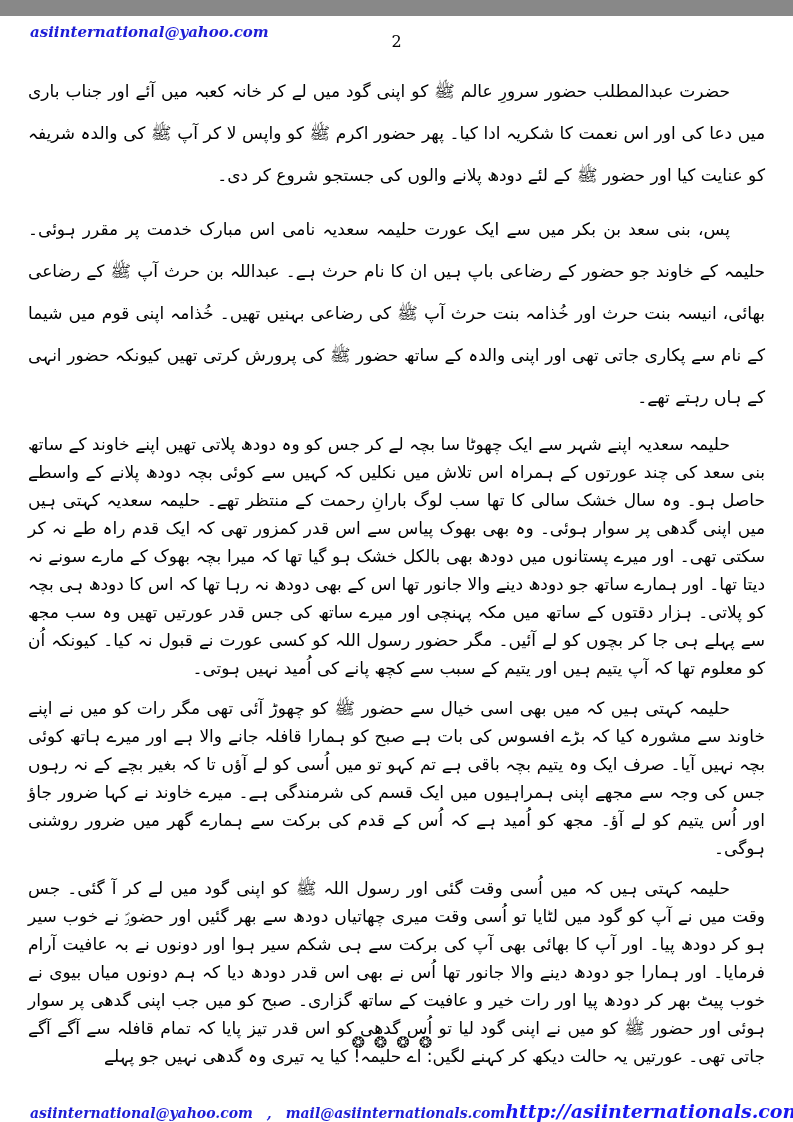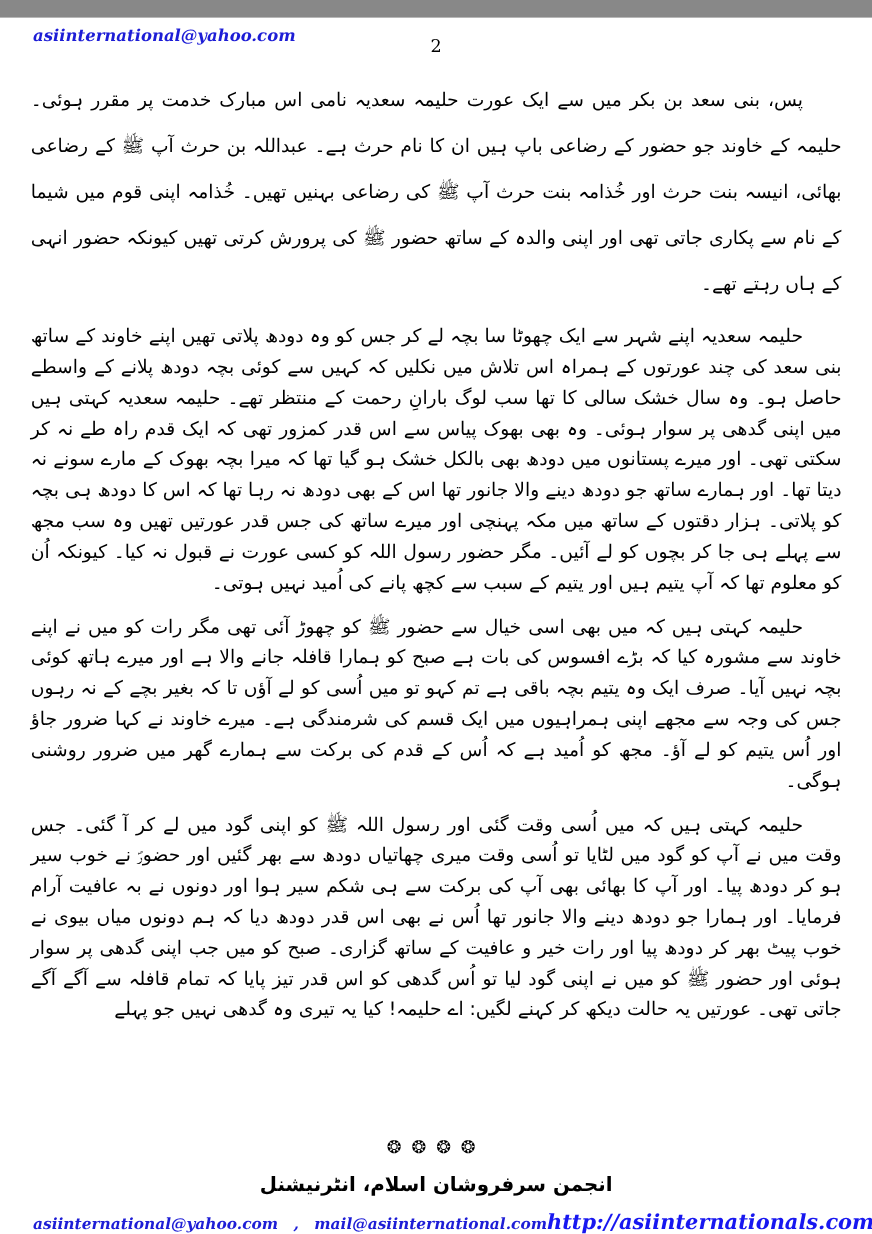--- a/index.html
+++ b/index.html
@@ -53,33 +53,33 @@
 <body>
 
 <div class="page">
 
   <div class="header">
     <span class="header-email">asiinternational@yahoo.com</span>
     <div class="page-number">2</div>
   </div>
 
   <div class="body-text">
+    <p class="urdu loose">حضرت عبدالمطلب حضور سرورِ عالم ﷺ کو اپنی گود میں لے کر خانہ کعبہ میں آئے اور جناب باری میں دعا کی اور اس نعمت کا شکریہ ادا کیا۔ پھر حضور اکرم ﷺ کو واپس لا کر آپ ﷺ کی والدہ شریفہ کو عنایت کیا اور حضور ﷺ کے لئے دودھ پلانے والوں کی جستجو شروع کر دی۔</p>
     <p class="urdu loose">پس، بنی سعد بن بکر میں سے ایک عورت حلیمہ سعدیہ نامی اس مبارک خدمت پر مقرر ہوئی۔ حلیمہ کے خاوند جو حضور کے رضاعی باپ ہیں ان کا نام حرث ہے۔ عبداللہ بن حرث آپ ﷺ کے رضاعی بھائی، انیسہ بنت حرث اور خُذامہ بنت حرث آپ ﷺ کی رضاعی بہنیں تھیں۔ خُذامہ اپنی قوم میں شیما کے نام سے پکاری جاتی تھی اور اپنی والدہ کے ساتھ حضور ﷺ کی پرورش کرتی تھیں کیونکہ حضور انہی کے ہاں رہتے تھے۔</p>
     <p class="urdu tight">حلیمہ سعدیہ اپنے شہر سے ایک چھوٹا سا بچہ لے کر جس کو وہ دودھ پلاتی تھیں اپنے خاوند کے ساتھ بنی سعد کی چند عورتوں کے ہمراہ اس تلاش میں نکلیں کہ کہیں سے کوئی بچہ دودھ پلانے کے واسطے حاصل ہو۔ وہ سال خشک سالی کا تھا سب لوگ بارانِ رحمت کے منتظر تھے۔ حلیمہ سعدیہ کہتی ہیں میں اپنی گدھی پر سوار ہوئی۔ وہ بھی بھوک پیاس سے اس قدر کمزور تھی کہ ایک قدم راہ طے نہ کر سکتی تھی۔ اور میرے پستانوں میں دودھ بھی بالکل خشک ہو گیا تھا کہ میرا بچہ بھوک کے مارے سونے نہ دیتا تھا۔ اور ہمارے ساتھ جو دودھ دینے والا جانور تھا اس کے بھی دودھ نہ رہا تھا کہ اس کا دودھ ہی بچہ کو پلاتی۔ ہزار دقتوں کے ساتھ میں مکہ پہنچی اور میرے ساتھ کی جس قدر عورتیں تھیں وہ سب مجھ سے پہلے ہی جا کر بچوں کو لے آئیں۔ مگر حضور رسول اللہ کو کسی عورت نے قبول نہ کیا۔ کیونکہ اُن کو معلوم تھا کہ آپ یتیم ہیں اور یتیم کے سبب سے کچھ پانے کی اُمید نہیں ہوتی۔</p>
     <p class="urdu tight">حلیمہ کہتی ہیں کہ میں بھی اسی خیال سے حضور ﷺ کو چھوڑ آئی تھی مگر رات کو میں نے اپنے خاوند سے مشورہ کیا کہ بڑے افسوس کی بات ہے صبح کو ہمارا قافلہ جانے والا ہے اور میرے ہاتھ کوئی بچہ نہیں آیا۔ صرف ایک وہ یتیم بچہ باقی ہے تم کہو تو میں اُسی کو لے آؤں تا کہ بغیر بچے کے نہ رہوں جس کی وجہ سے مجھے اپنی ہمراہیوں میں ایک قسم کی شرمندگی ہے۔ میرے خاوند نے کہا ضرور جاؤ اور اُس یتیم کو لے آؤ۔ مجھ کو اُمید ہے کہ اُس کے قدم کی برکت سے ہمارے گھر میں ضرور روشنی ہوگی۔</p>
     <p class="urdu tight">حلیمہ کہتی ہیں کہ میں اُسی وقت گئی اور رسول اللہ ﷺ کو اپنی گود میں لے کر آ گئی۔ جس وقت میں نے آپ کو گود میں لٹایا تو اُسی وقت میری چھاتیاں دودھ سے بھر گئیں اور حضورؐ نے خوب سیر ہو کر دودھ پیا۔ اور آپ کا بھائی بھی آپ کی برکت سے ہی شکم سیر ہوا اور دونوں نے بہ عافیت آرام فرمایا۔ اور ہمارا جو دودھ دینے والا جانور تھا اُس نے بھی اس قدر دودھ دیا کہ ہم دونوں میاں بیوی نے خوب پیٹ بھر کر دودھ پیا اور رات خیر و عافیت کے ساتھ گزاری۔ صبح کو میں جب اپنی گدھی پر سوار ہوئی اور حضور ﷺ کو میں نے اپنی گود لیا تو اُس گدھی کو اس قدر تیز پایا کہ تمام قافلہ سے آگے آگے جاتی تھی۔ عورتیں یہ حالت دیکھ کر کہنے لگیں: اے حلیمہ! کیا یہ تیری وہ گدھی نہیں جو پہلے</p>
 
   </div>
 
   <div class="ornament-row">❂❂❂❂</div>
 
-  <div class="org-name">انجمن سرفروشان اسلام، انٹرنیشنل</div>
 
   <div class="footer">
     <div class="footer-left">
       <span>asiinternational@yahoo.com</span>
       <span class="sep">,</span>
-      <span>mail@asiinternational.com</span>
+      <span>mail@asiinternationals.com</span>
     </div>
     <span class="footer-url">http://asiinternationals.com</span>
   </div>
 
 </div>
 
 </body></html>

